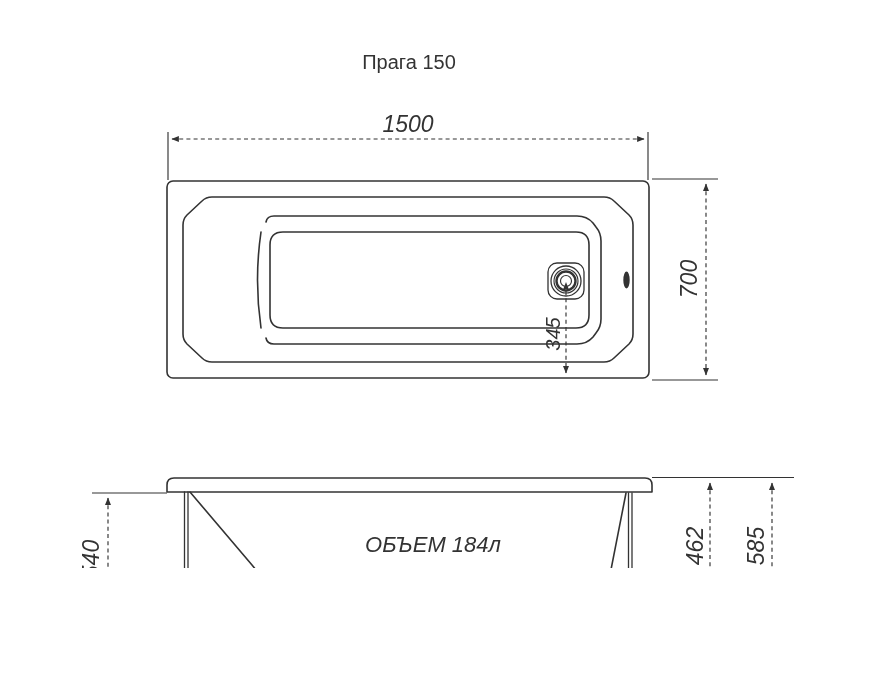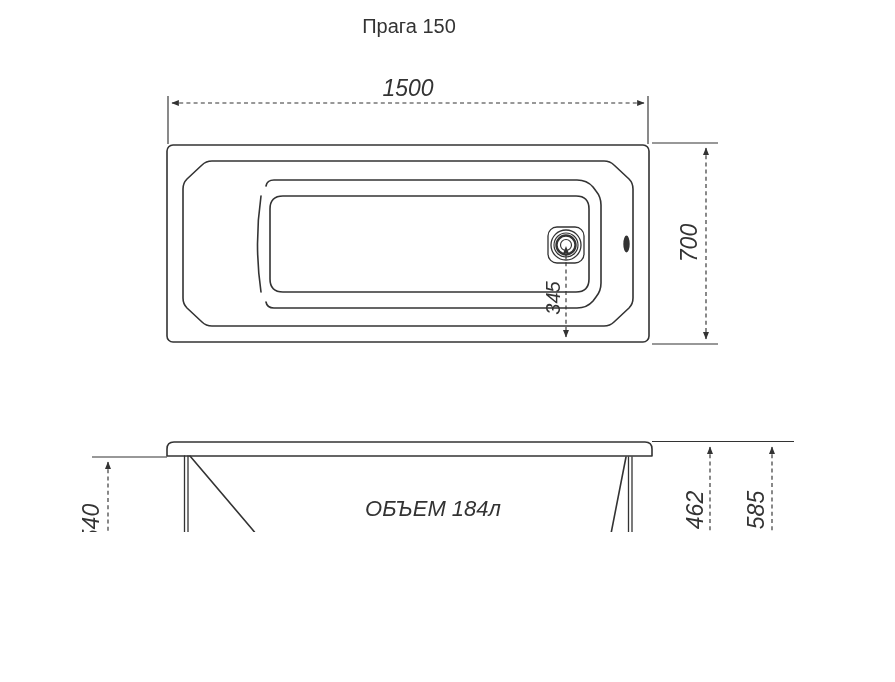--- a/index.html
+++ b/index.html
@@ -1,18 +1,18 @@
 <!DOCTYPE html>
 <html style="--line: #333333; --bg: #ffffff;"><head>
 <meta charset="utf-8">
 <style>
   :root { --line:#333333; --bg:#ffffff; }
   html,body { margin:0; padding:0; background:var(--bg); }
   .stage { position:relative; width:895px; height:532px; background:var(--bg);
-           font-family:"Liberation Sans", sans-serif; }
+           font-family:"Liberation Sans", sans-serif;margin-top:36px; }
   svg { display:block; }
   .ol   { stroke:var(--line); fill:none; stroke-width:1.6; stroke-linejoin:round; stroke-linecap:round; }
   .med  { stroke:var(--line); fill:none; stroke-width:1.3; stroke-linecap:round; }
   .thin { stroke:var(--line); fill:none; stroke-width:1.15; stroke-linecap:butt; }
   .dash { stroke-dasharray:4 3.2; }
   .fillw { fill:#ffffff; }
   .filld { fill:var(--line); stroke:none; }
   .dimtxt  { font:italic 23px "Liberation Sans", sans-serif; fill:var(--line); }
   .dimtxt2 { font:italic 20px "Liberation Sans", sans-serif; fill:var(--line); }
   .titletxt{ font:20px "Liberation Sans", sans-serif; fill:var(--line); }

